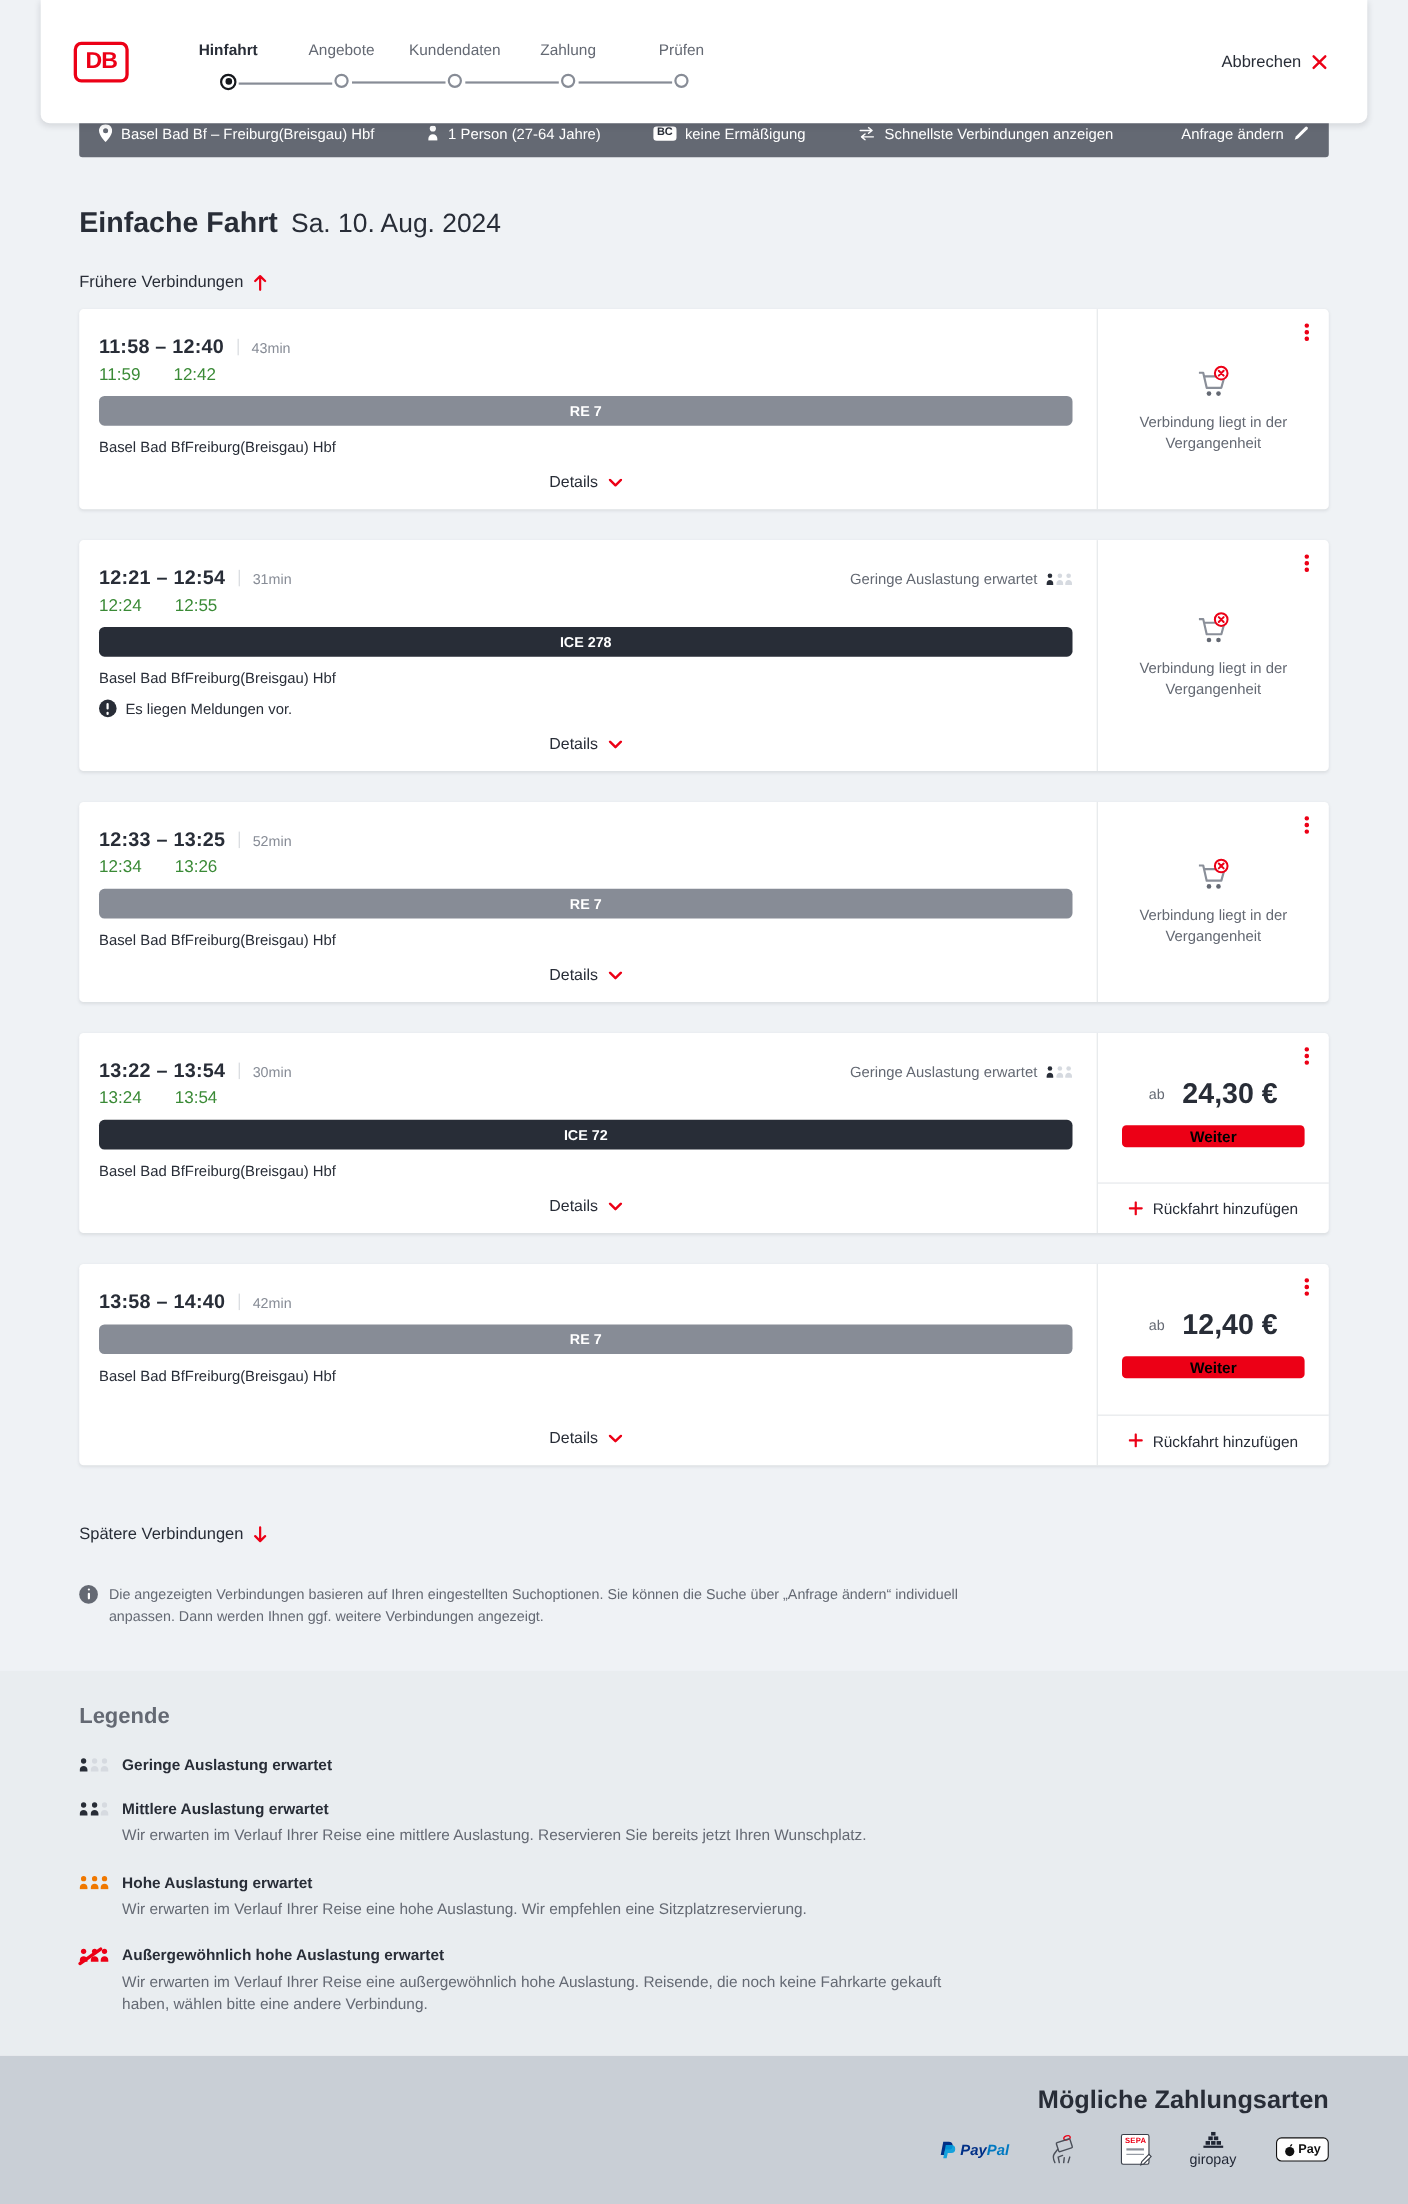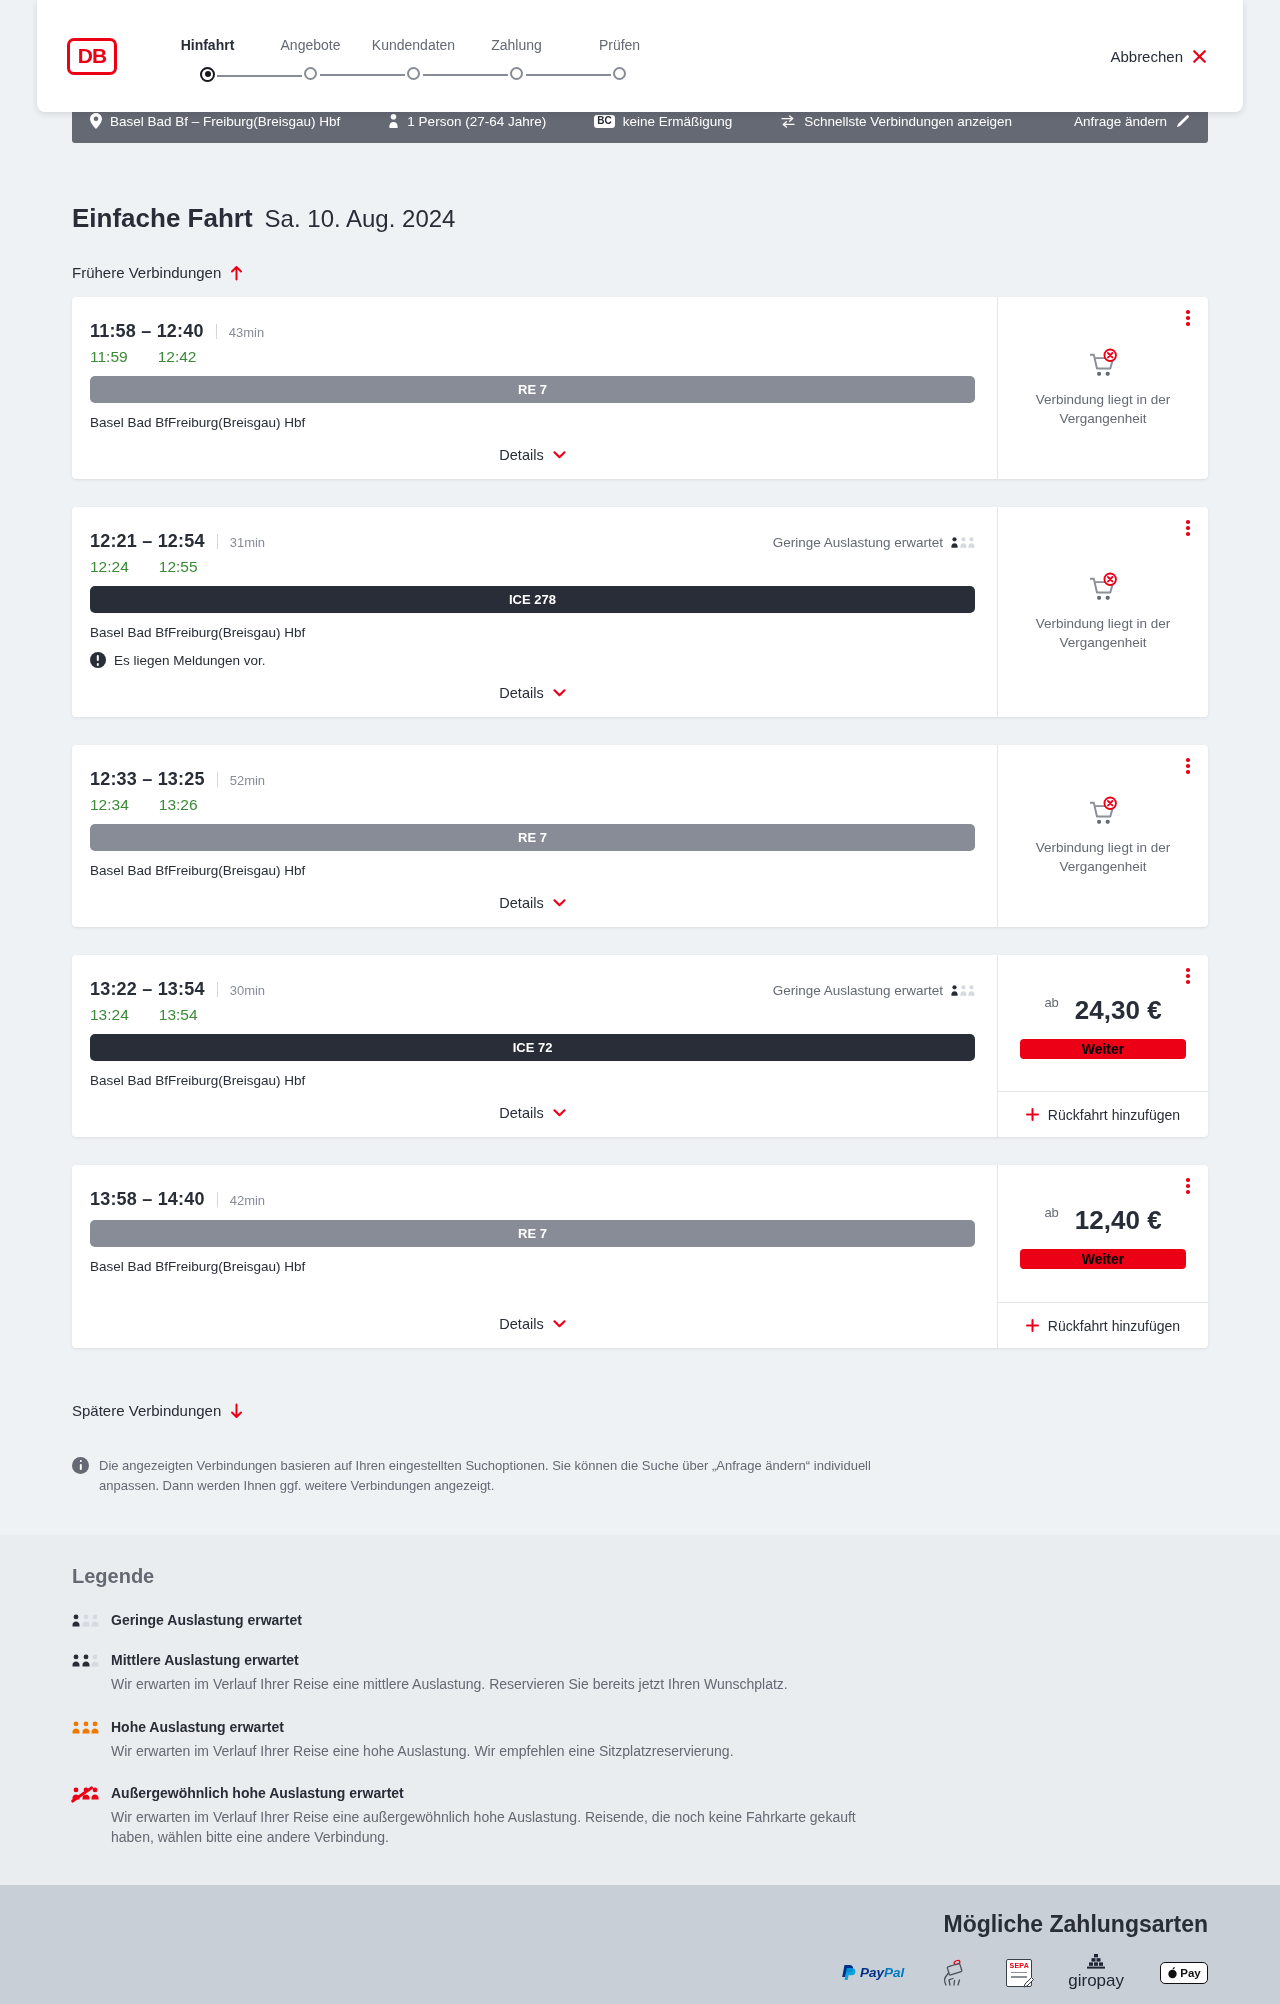--- a/index.html
+++ b/index.html
@@ -52,21 +52,21 @@
     display:flex; align-items:center; padding:16px 18px; color:#fff;
   }
   .opt { display:flex; align-items:center; gap:8px; font-size:13.5px; white-space:nowrap; }
   .opt + .opt { margin-left:48px; }
   .bc-badge {
     background:#fff; color:#282d37; font-weight:bold; font-size:10px;
     padding:1.5px 3px; border-radius:3px; line-height:1;
   }
   .edit-opt { margin-left:auto; cursor:pointer; display:flex; align-items:center; gap:9px; font-size:13.5px; }
   
-  .page-title { margin-top:60px; display:flex; align-items:baseline; gap:12px; }
+  .page-title { margin-top:44px; display:flex; align-items:baseline; gap:12px; }
   .page-title .bold { font-size:26px; font-weight:bold; color:#282d37; }
   .page-title .date { font-size:24px; color:#282d37; }
   .shift-link {
     margin-top:30px; display:inline-flex; align-items:center; gap:9px;
     font-size:15px; color:#282d37; cursor:pointer;
   }
   
   .card {
     margin-top:15px; background:#fff; border-radius:4px;
     box-shadow:0 1px 3px rgba(40,45,55,.10);
@@ -103,21 +103,21 @@
     display:flex; flex-direction:column; align-items:center; justify-content:center;
     gap:2.5px; cursor:pointer;
   }
   .kebab span { width:3.6px; height:3.6px; border-radius:50%; background:#ec0016; }
   .past-box {
     flex:1; display:flex; flex-direction:column; align-items:center; justify-content:center;
     text-align:center; padding:18px 16px;
   }
   .past-text { margin-top:10px; font-size:13.5px; color:#646973; line-height:1.4; }
   .price-box { padding:40px 15px 0; display:flex; flex-direction:column; align-items:center; }
-  .price-line { display:flex; align-items:flex-start; gap:16px; }
+  .price-line { display:flex; align-items:center; gap:16px; }
   .price-line .ab { font-size:13px; color:#646973; }
   .price-line .price { font-size:26px; font-weight:bold; color:#282d37; }
   .weiter {
     margin-top:13px; width:166px; height:20px; background:#ec0016; border:none;
     border-radius:4px; color:#000000; font-weight:bold; font-size:14px; cursor:pointer;
     font-family:"Liberation Sans", sans-serif;
   }
   .add-return {
     margin-top:auto; border-top:1px solid #e3e6e9; height:46px;
     display:flex; align-items:center; justify-content:center; gap:9px;
@@ -164,21 +164,21 @@
   .pay-item { display:flex; flex-direction:column; align-items:center; }
   .paypal-wrap { display:flex; align-items:center; gap:4px; }
   .pp-word { font-size:13.5px; font-weight:bold; font-style:italic; }
   .pp-1 { color:#003087; } .pp-2 { color:#0079c1; }
   .sepa-box {
     width:26px; height:28px; background:#fff; border:1.3px solid #3a3f49; border-radius:2px;
     display:flex; flex-direction:column; align-items:center; padding-top:2px; position:relative;
   }
   .sepa-box .sepa-t { font-size:7px; font-weight:bold; color:#ec0016; letter-spacing:.2px; }
   .sepa-box .l { width:16px; height:1.5px; background:#8a8f99; margin-top:3px; }
-  .giro-label { font-size:17px; color:#1f2533; margin-top:1px; }
+  .giro-label { font-size:13px; color:#1f2533; margin-top:1px; }
   .applepay-box {
     width:48px; height:22px; border:1.6px solid #111; border-radius:5px; background:#fff;
     display:flex; align-items:center; justify-content:center; gap:2px;
   }
   .applepay-box .ap-t { font-size:11.5px; font-weight:bold; color:#111; }
   .hidden-defs { position:absolute; width:0; height:0; overflow:hidden; }
 </style>
 </head>
 <body>
 

